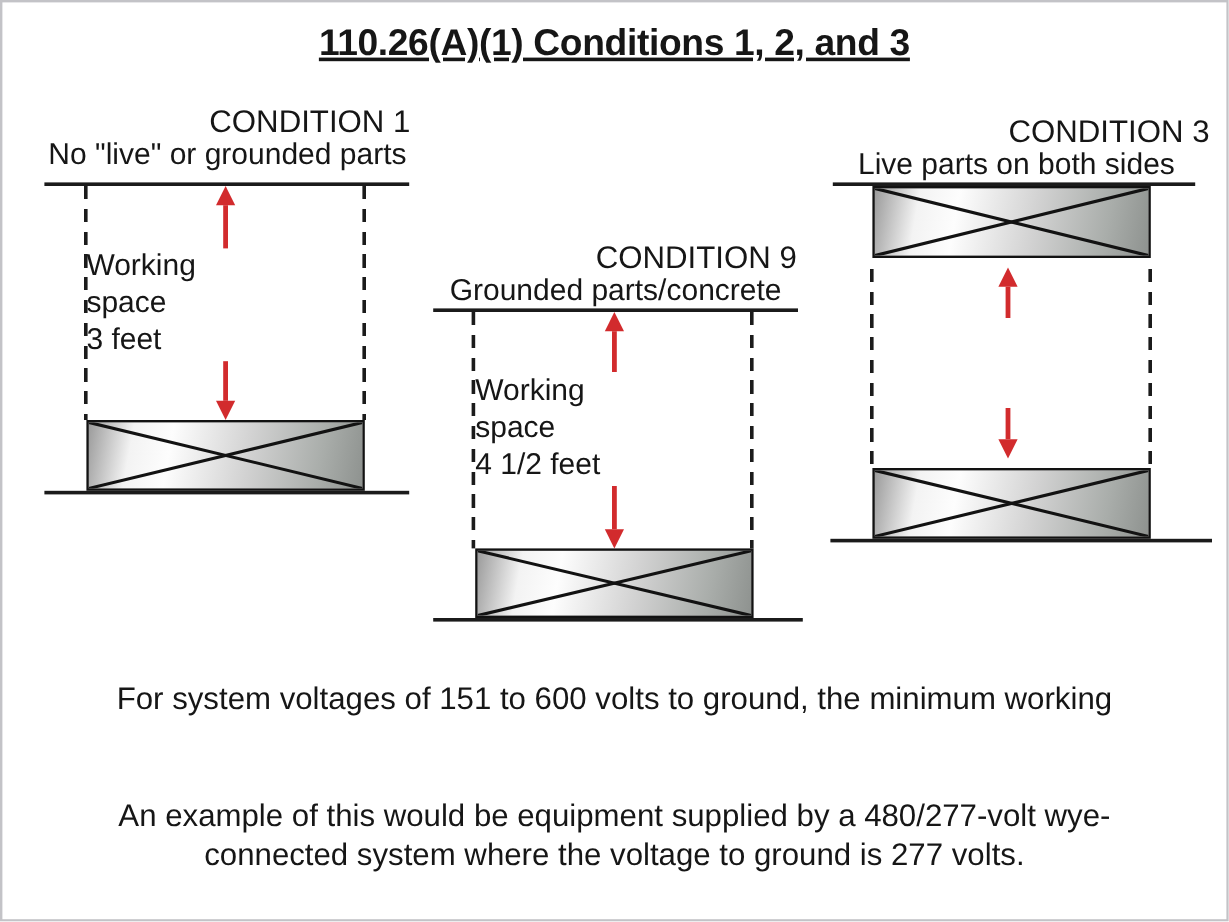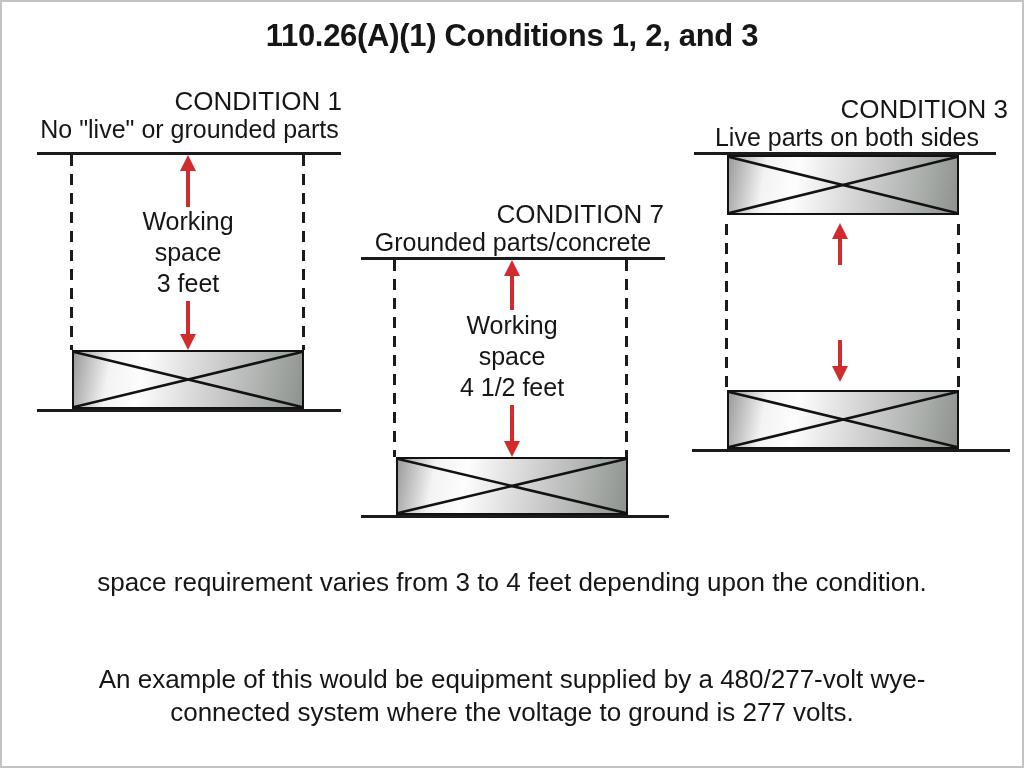--- a/index.html
+++ b/index.html
@@ -12,20 +12,21 @@
   html,body{width:1024px;height:768px;background:#fff;overflow:hidden}
   body{font-family:"Liberation Sans","DejaVu Sans",sans-serif;color:var(--text-black)}
   .slide{
     position:relative;width:1024px;height:768px;background:#fff;
     border:2px solid var(--border-gray);
   }
   .title{
     position:absolute;left:0;right:0;top:16px;
     text-align:center;font-size:31px;font-weight:bold;letter-spacing:-.3px;
     color:var(--text-black);
+    text-decoration:underline;
   }
   .c-head{
     position:absolute;text-align:right;font-size:26px;line-height:30px;
     white-space:nowrap;
   }
   .c-sub{
     position:absolute;text-align:center;font-size:25px;line-height:29px;
     white-space:nowrap;
   }
   .hline{position:absolute;height:3px;background:var(--line-black)}
@@ -33,21 +34,21 @@
     position:absolute;width:3px;
     background:repeating-linear-gradient(to bottom,var(--line-black) 0 11px,transparent 11px 19px);
   }
   .arrow{position:absolute;width:16px;display:flex;flex-direction:column;align-items:center}
   .ahead{width:0;height:0;border-left:8px solid transparent;border-right:8px solid transparent}
   .arrow.up .ahead{border-bottom:16px solid var(--arrow-red)}
   .arrow.down .ahead{border-top:16px solid var(--arrow-red)}
   .ashaft{width:4px;flex:1;background:var(--arrow-red)}
   .wlabel{
     position:absolute;display:flex;flex-direction:column;
-    text-align:center;font-size:25px;line-height:31px;
+    text-align:left;font-size:25px;line-height:31px;
   }
   .xbox{
     position:absolute;border:2px solid #121212;
     background:linear-gradient(100deg,#9b9b9b 0%,#f3f3f3 16%,#fdfdfd 30%,#d2d2d2 58%,#a9adaa 84%,#8e928f 100%);
   }
   .xsvg{position:absolute;left:0;top:0;width:100%;height:100%;display:block}
   .xsvg line{stroke:#121212;stroke-width:2.6;vector-effect:non-scaling-stroke}
   .para{
     position:absolute;left:0;right:0;text-align:center;
     font-size:26px;line-height:33px;
@@ -89,21 +90,21 @@
       <svg class="xsvg" viewBox="0 0 100 100" preserveAspectRatio="none">
         <line x1="0" y1="0" x2="100" y2="100"></line>
         <line x1="0" y1="100" x2="100" y2="0"></line>
       </svg>
     </div>
 
     <div class="hline" style="left:35px;top:407px;width:304px"></div>
   </section>
 
   <section>
-    <div class="c-head" style="left:360px;top:197px;width:302px">CONDITION 7</div>
+    <div class="c-head" style="left:360px;top:197px;width:302px">CONDITION 9</div>
     <div class="c-sub" style="left:352px;top:226px;width:318px">Grounded parts/concrete</div>
 
     <div class="hline" style="left:359px;top:255px;width:304px"></div>
 
     <div class="vdash" style="left:391px;top:258px;height:197px"></div>
     <div class="vdash" style="left:623px;top:258px;height:197px"></div>
 
     <div class="arrow up" style="left:502px;top:258px;height:50px">
       <div class="ahead"></div>
       <div class="ashaft"></div>
@@ -163,21 +164,21 @@
       <svg class="xsvg" viewBox="0 0 100 100" preserveAspectRatio="none">
         <line x1="0" y1="0" x2="100" y2="100"></line>
         <line x1="0" y1="100" x2="100" y2="0"></line>
       </svg>
     </div>
 
     <div class="hline" style="left:690px;top:447px;width:318px"></div>
   </section>
 
   <div class="para" style="top:564px">
-    <div>space requirement varies from 3 to 4 feet depending upon the condition.</div>
+    <div>For system voltages of 151 to 600 volts to ground, the minimum working</div>
   </div>
 
   <div class="para" style="top:661px">
     <div>An example of this would be equipment supplied by a 480/277-volt wye-</div>
     <div>connected system where the voltage to ground is 277 volts.</div>
   </div>
 
 </div>
 
 </body></html>

